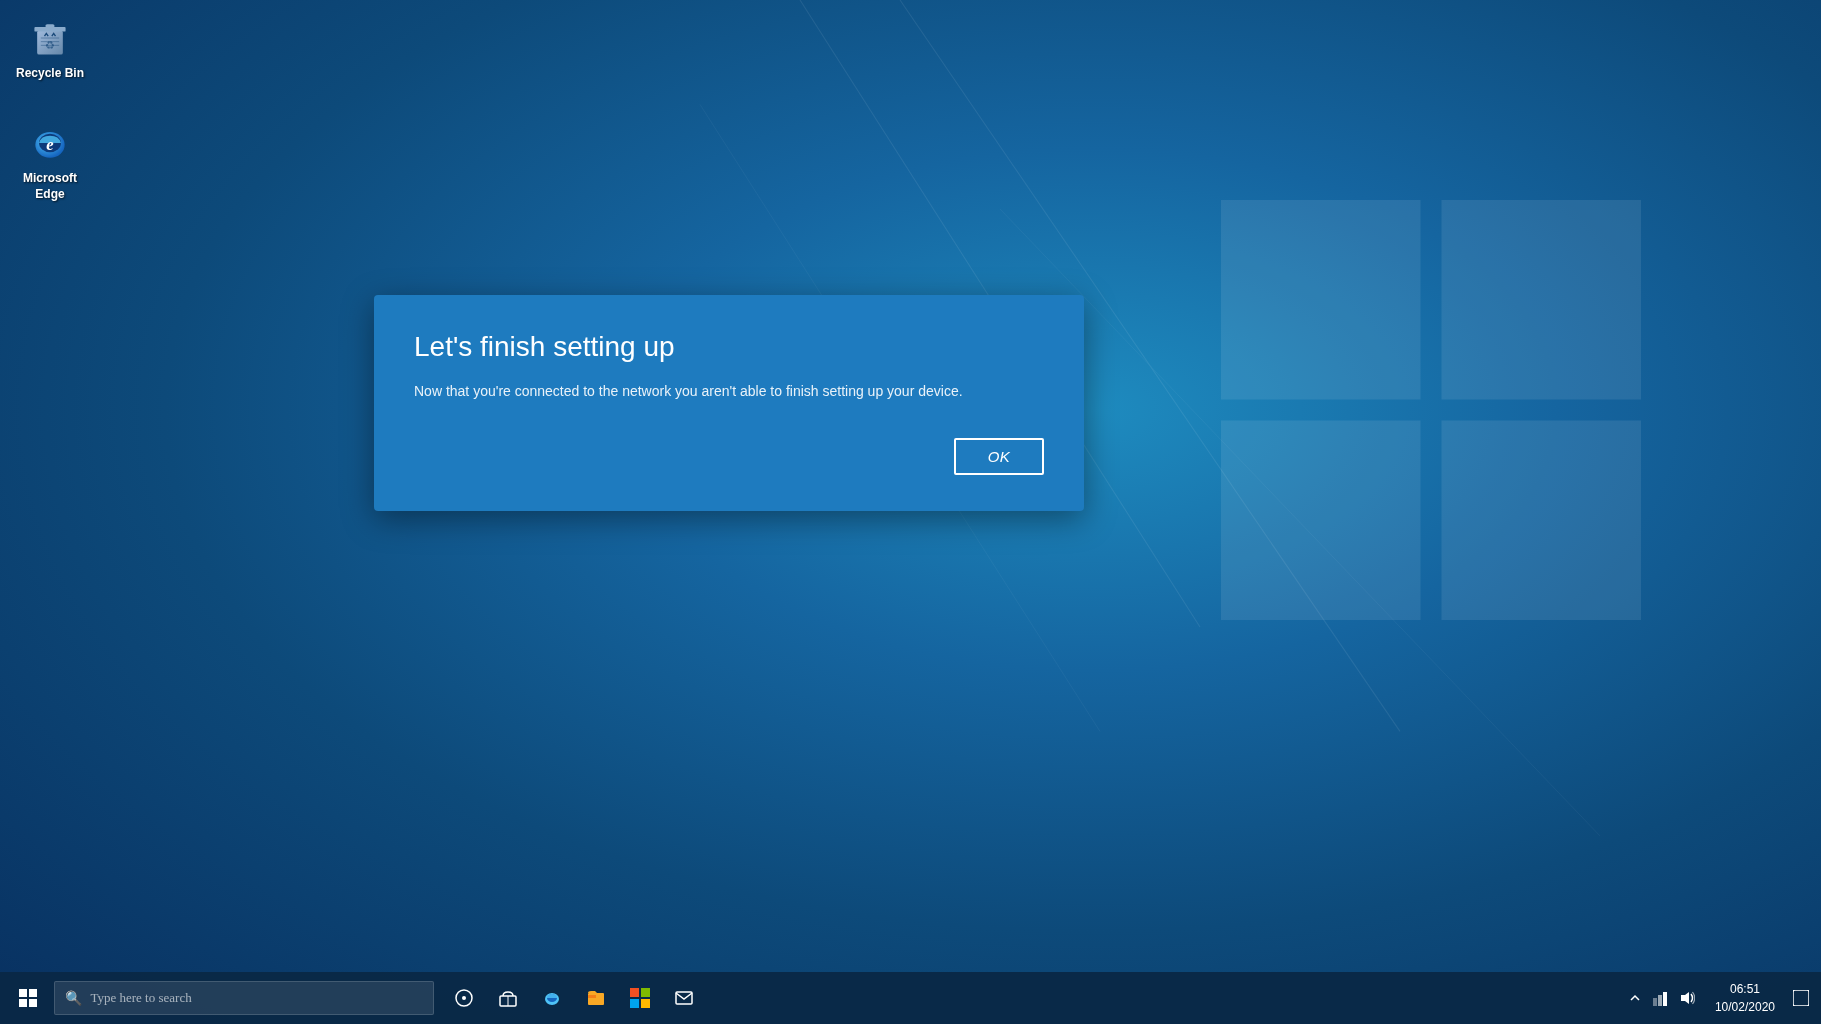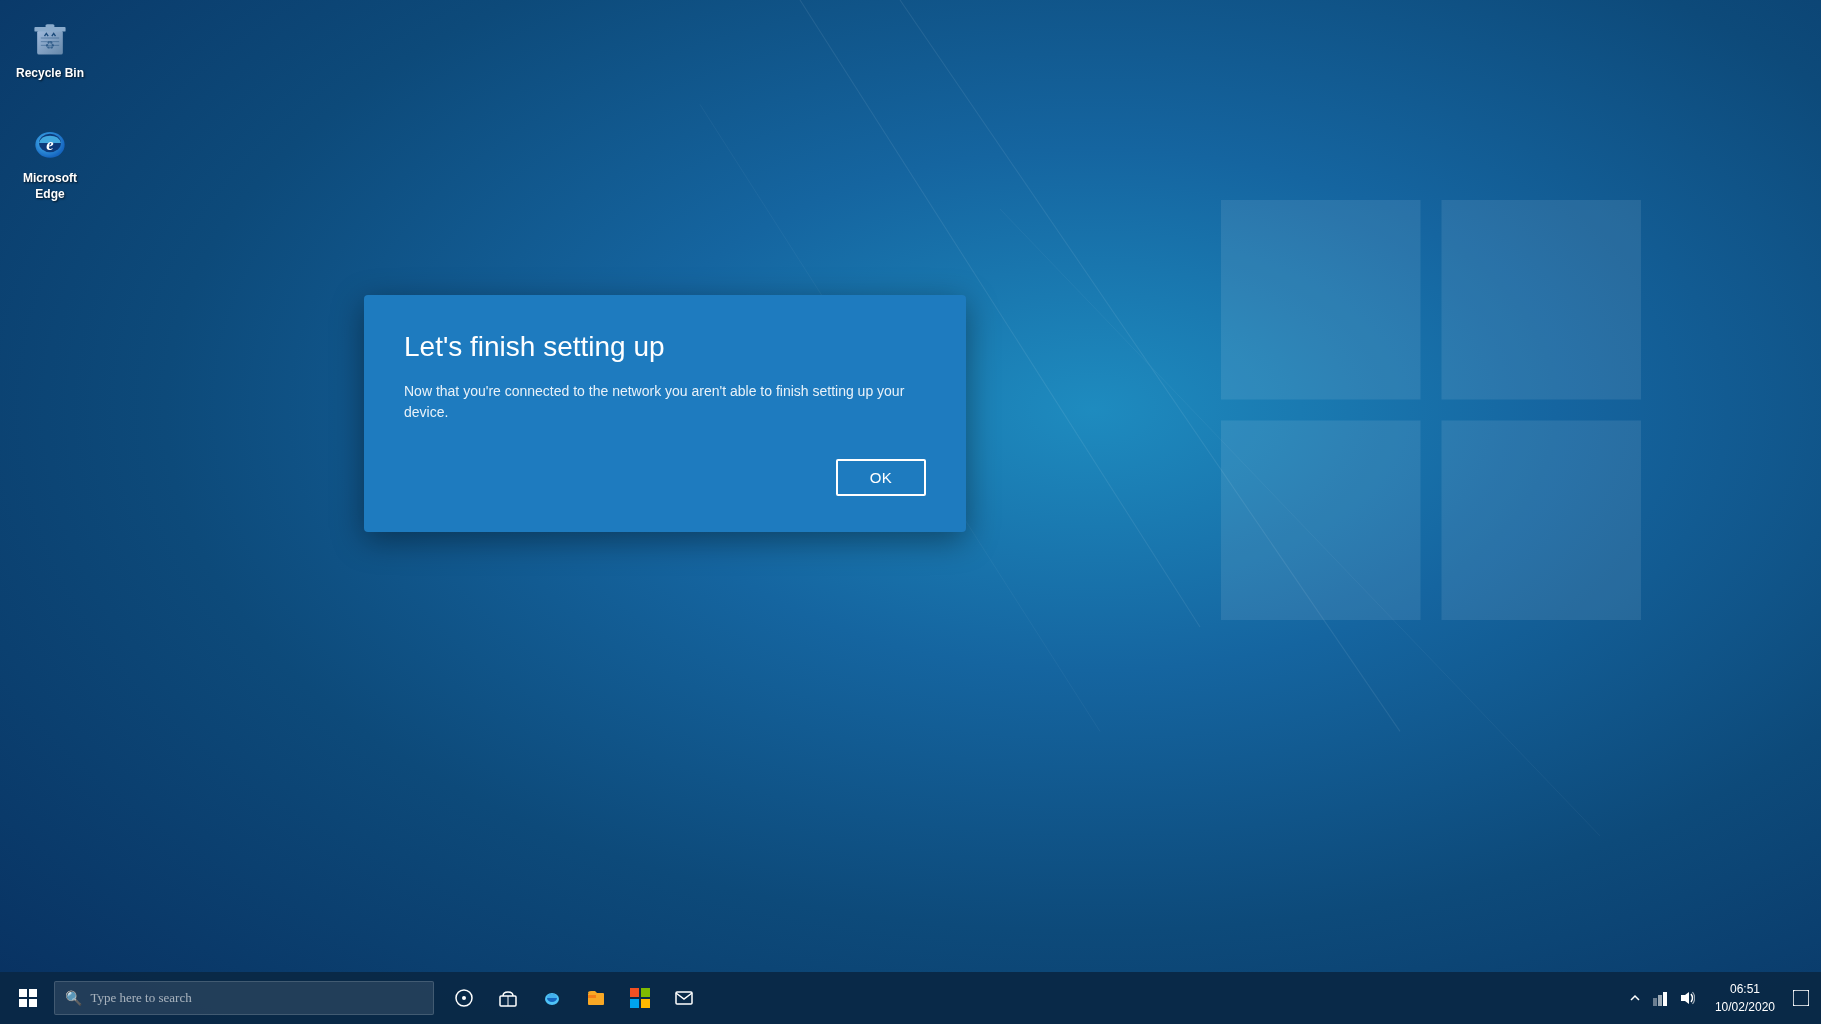--- a/index.html
+++ b/index.html
@@ -75,23 +75,23 @@
     }
 
     
     .edge-icon {
       top: 115px;
       left: 10px;
     }
 
     .dialog {
       position: absolute;
-      left: 364px;
+      left: 374px;
       top: 295px;
-      width: 602px;
+      width: 710px;
       background: #1e7bbf;
       border-radius: 4px;
       padding: 36px 40px 36px 40px;
       box-shadow: 0 8px 32px rgba(0,0,0,0.4);
       pointer-events: all;
     }
 
     .dialog-title {
       color: white;
       font-size: 28px;
@@ -114,20 +114,21 @@
     .dialog-ok-btn {
       background: transparent;
       border: 2px solid white;
       color: white;
       padding: 8px 32px;
       font-size: 15px;
       cursor: pointer;
       border-radius: 2px;
       font-family: 'Segoe UI', Arial, sans-serif;
       letter-spacing: 0.3px;
+      font-style: italic;
     }
 
     
     .taskbar {
       position: absolute;
       bottom: 0;
       left: 0;
       right: 0;
       height: 52px;
       background: rgba(10, 40, 70, 0.95);

